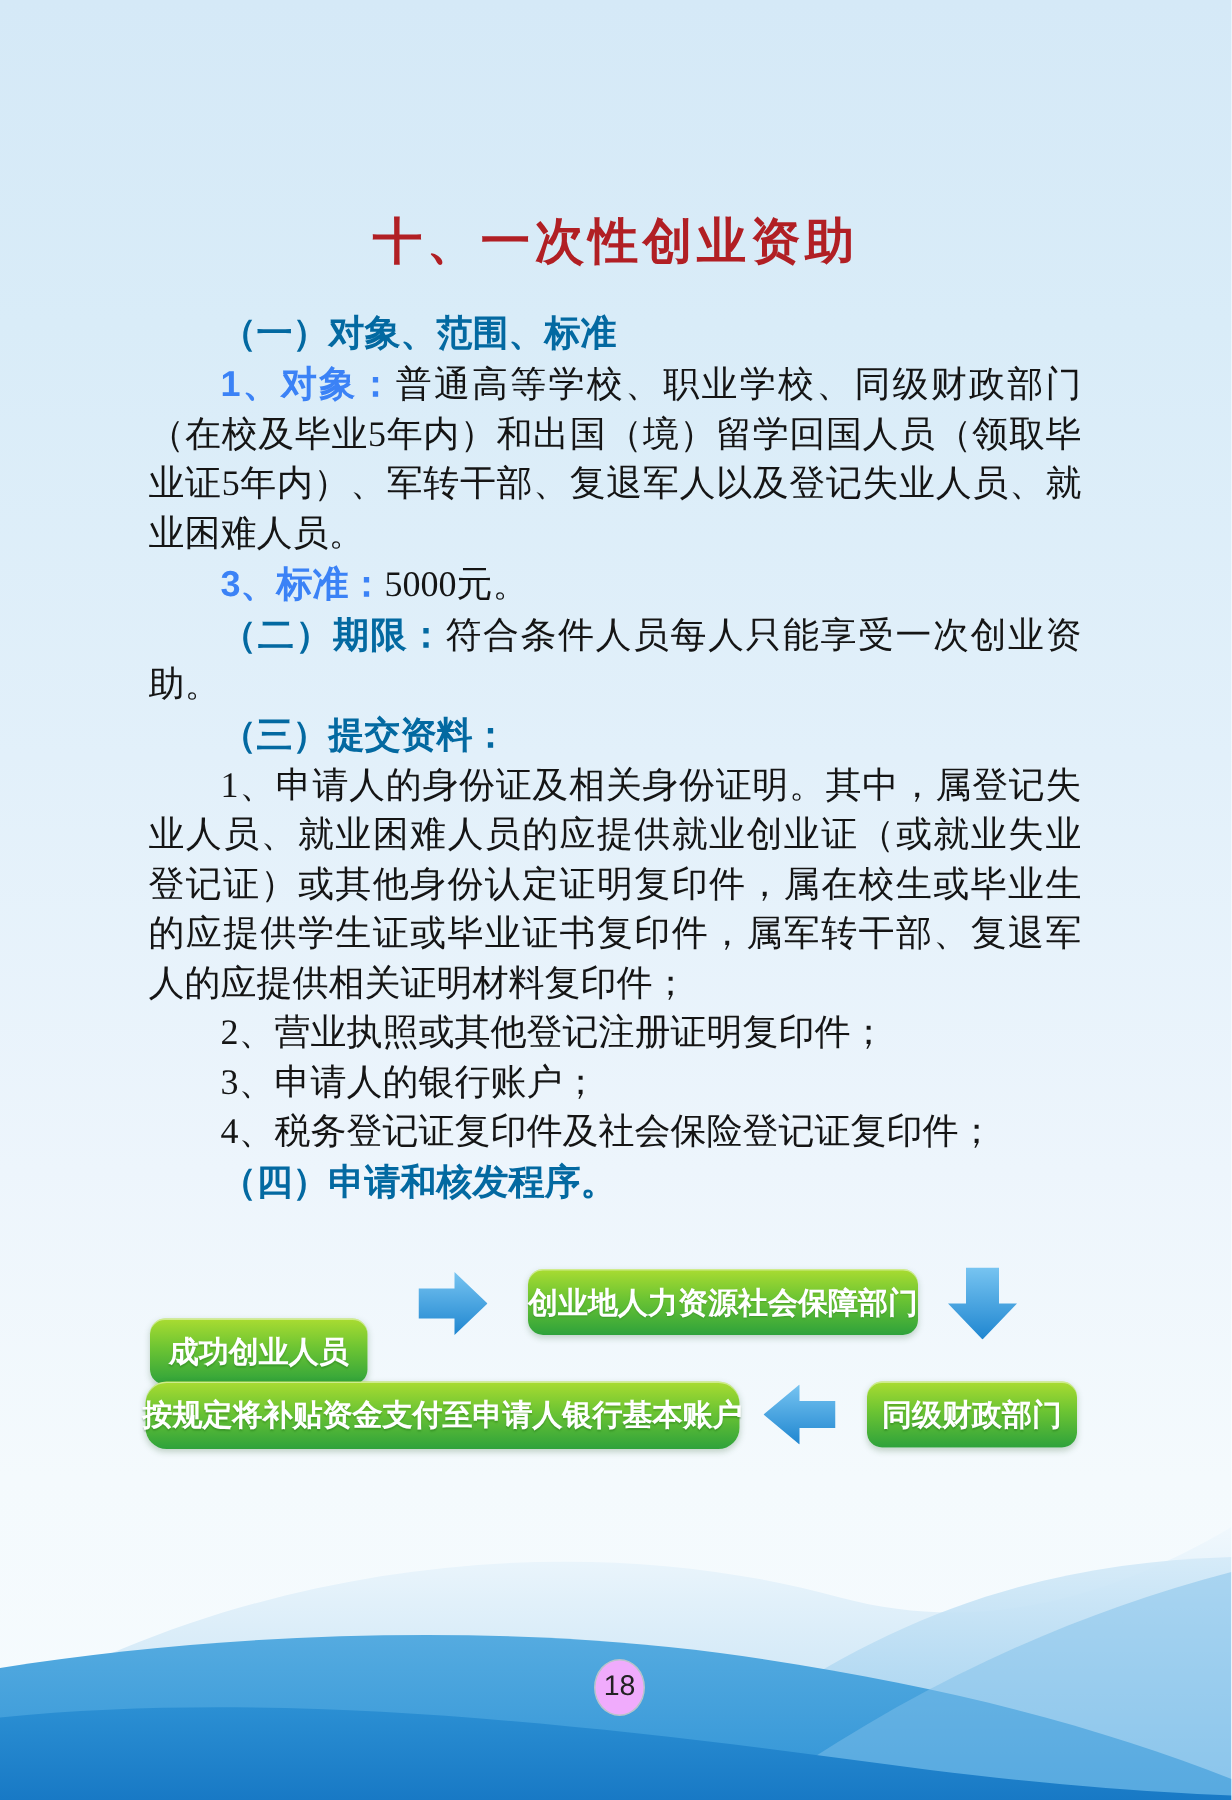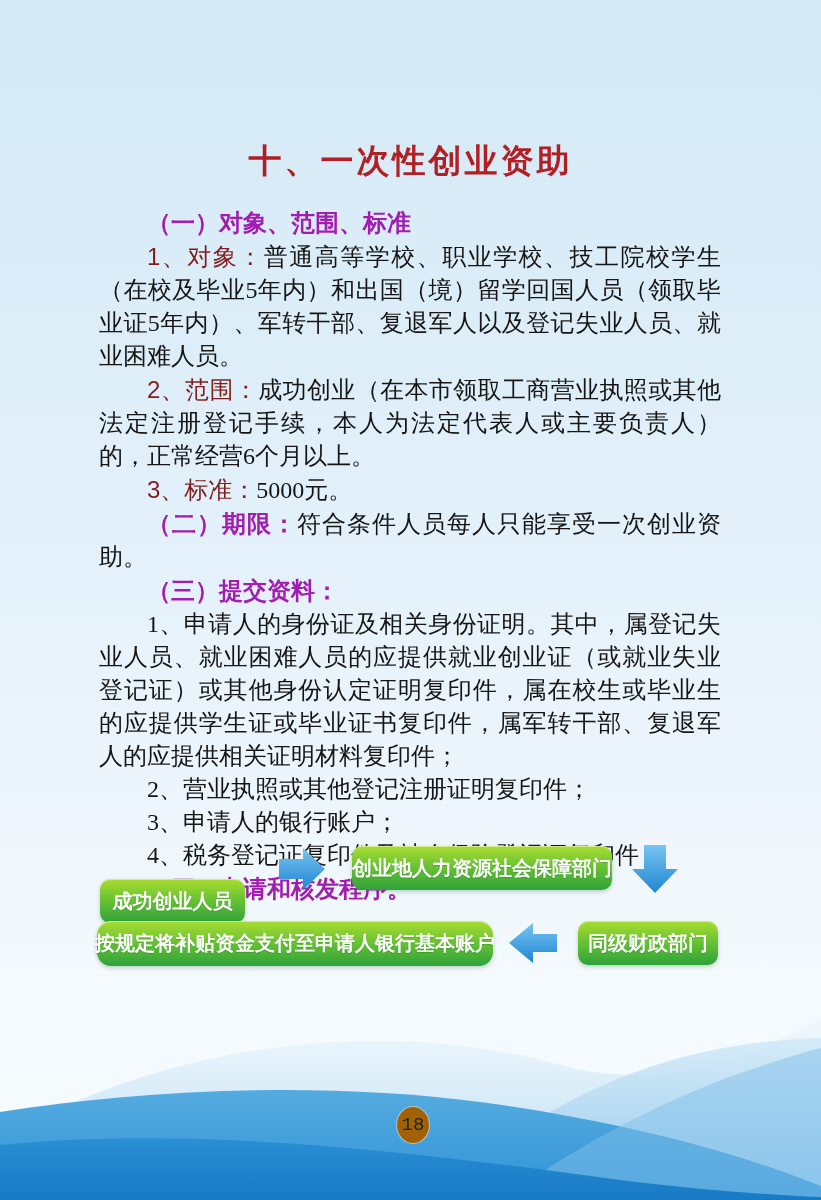--- a/index.html
+++ b/index.html
@@ -15,22 +15,22 @@
     font-family:"Liberation Sans","DejaVu Sans",sans-serif;
     font-size:33px;font-weight:bold;color:#b11f24;letter-spacing:3px;
   }
 
   .content{
     position:absolute;left:99px;top:206px;width:622px;
     font-size:24px;line-height:33px;color:#151515;text-align:justify;
   }
   .content p{margin:0;text-indent:2em;}
   .seg-normal{font-weight:normal;color:#151515;}
-  .seg-bold{font-weight:normal;color:#7f1d1d;font-family:"Liberation Sans","DejaVu Sans",sans-serif;}
-  .seg-red{font-weight:bold;color:#a21caf;font-family:"Liberation Sans","DejaVu Sans",sans-serif;}
+  .seg-bold{font-weight:bold;color:#3b82f6;font-family:"Liberation Sans","DejaVu Sans",sans-serif;}
+  .seg-red{font-weight:bold;color:#0369a1;font-family:"Liberation Sans","DejaVu Sans",sans-serif;}
 
   .fc-box{
     position:absolute;display:flex;align-items:center;justify-content:center;
     background:linear-gradient(180deg,#aadc31 0%,#6cc433 45%,#2ea23b 100%);
     border-radius:10px;color:#ffffff;font-weight:bold;font-size:20px;
     font-family:"Liberation Sans","DejaVu Sans",sans-serif;
     box-shadow:0 2px 4px rgba(40,90,40,0.25), inset 0 1px 0 rgba(255,255,255,0.45);
     text-shadow:0 1px 1px rgba(0,80,0,0.25);
     white-space:nowrap;
   }
@@ -41,37 +41,36 @@
 
   .fc-arrow{position:absolute;}
   .fc-arrow-right{left:279px;top:848px;}
   .fc-arrow-down{left:632px;top:845px;}
   .fc-arrow-left{left:509px;top:923px;}
 
   .waves{position:absolute;left:0;bottom:0;width:821px;height:210px;}
 
   .page-num{
     position:absolute;left:396px;top:1106px;width:32px;height:36px;
-    background:#a16207;border:1px solid #b9c3cc;border-radius:50%;
+    background:#f0abfc;border:1px solid #b9c3cc;border-radius:50%;
     display:flex;align-items:center;justify-content:center;
-    font-family:Liberation Mono, monospace;
+    font-family:Liberation Sans, sans-serif;
     font-size:19px;color:#222222;
   }
 </style>
 </head>
 <body>
 
 <div class="page">
 
   <div class="doc-title">十、一次性创业资助</div>
 
   <div class="content" id="content">
       <p><span class="seg-red">（一）对象、范围、标准</span></p>
-      <p><span class="seg-bold">1、对象：</span><span class="seg-normal">普通高等学校、职业学校、技工院校学生（在校及毕业5年内）和出国（境）留学回国人员（领取毕业证5年内）、军转干部、复退军人以及登记失业人员、就业困难人员。</span></p>
-      <p><span class="seg-bold">2、范围：</span><span class="seg-normal">成功创业（在本市领取工商营业执照或其他法定注册登记手续，本人为法定代表人或主要负责人）的，正常经营6个月以上。</span></p>
+      <p><span class="seg-bold">1、对象：</span><span class="seg-normal">普通高等学校、职业学校、同级财政部门（在校及毕业5年内）和出国（境）留学回国人员（领取毕业证5年内）、军转干部、复退军人以及登记失业人员、就业困难人员。</span></p>
       <p><span class="seg-bold">3、标准：</span><span class="seg-normal">5000元。</span></p>
       <p><span class="seg-red">（二）期限：</span><span class="seg-normal">符合条件人员每人只能享受一次创业资助。</span></p>
       <p><span class="seg-red">（三）提交资料：</span></p>
       <p><span class="seg-normal">1、申请人的身份证及相关身份证明。其中，属登记失业人员、就业困难人员的应提供就业创业证（或就业失业登记证）或其他身份认定证明复印件，属在校生或毕业生的应提供学生证或毕业证书复印件，属军转干部、复退军人的应提供相关证明材料复印件；</span></p>
       <p><span class="seg-normal">2、营业执照或其他登记注册证明复印件；</span></p>
       <p><span class="seg-normal">3、申请人的银行账户；</span></p>
       <p><span class="seg-normal">4、税务登记证复印件及社会保险登记证复印件；</span></p>
       <p><span class="seg-red">（四）申请和核发程序。</span></p>
     </div>
 

